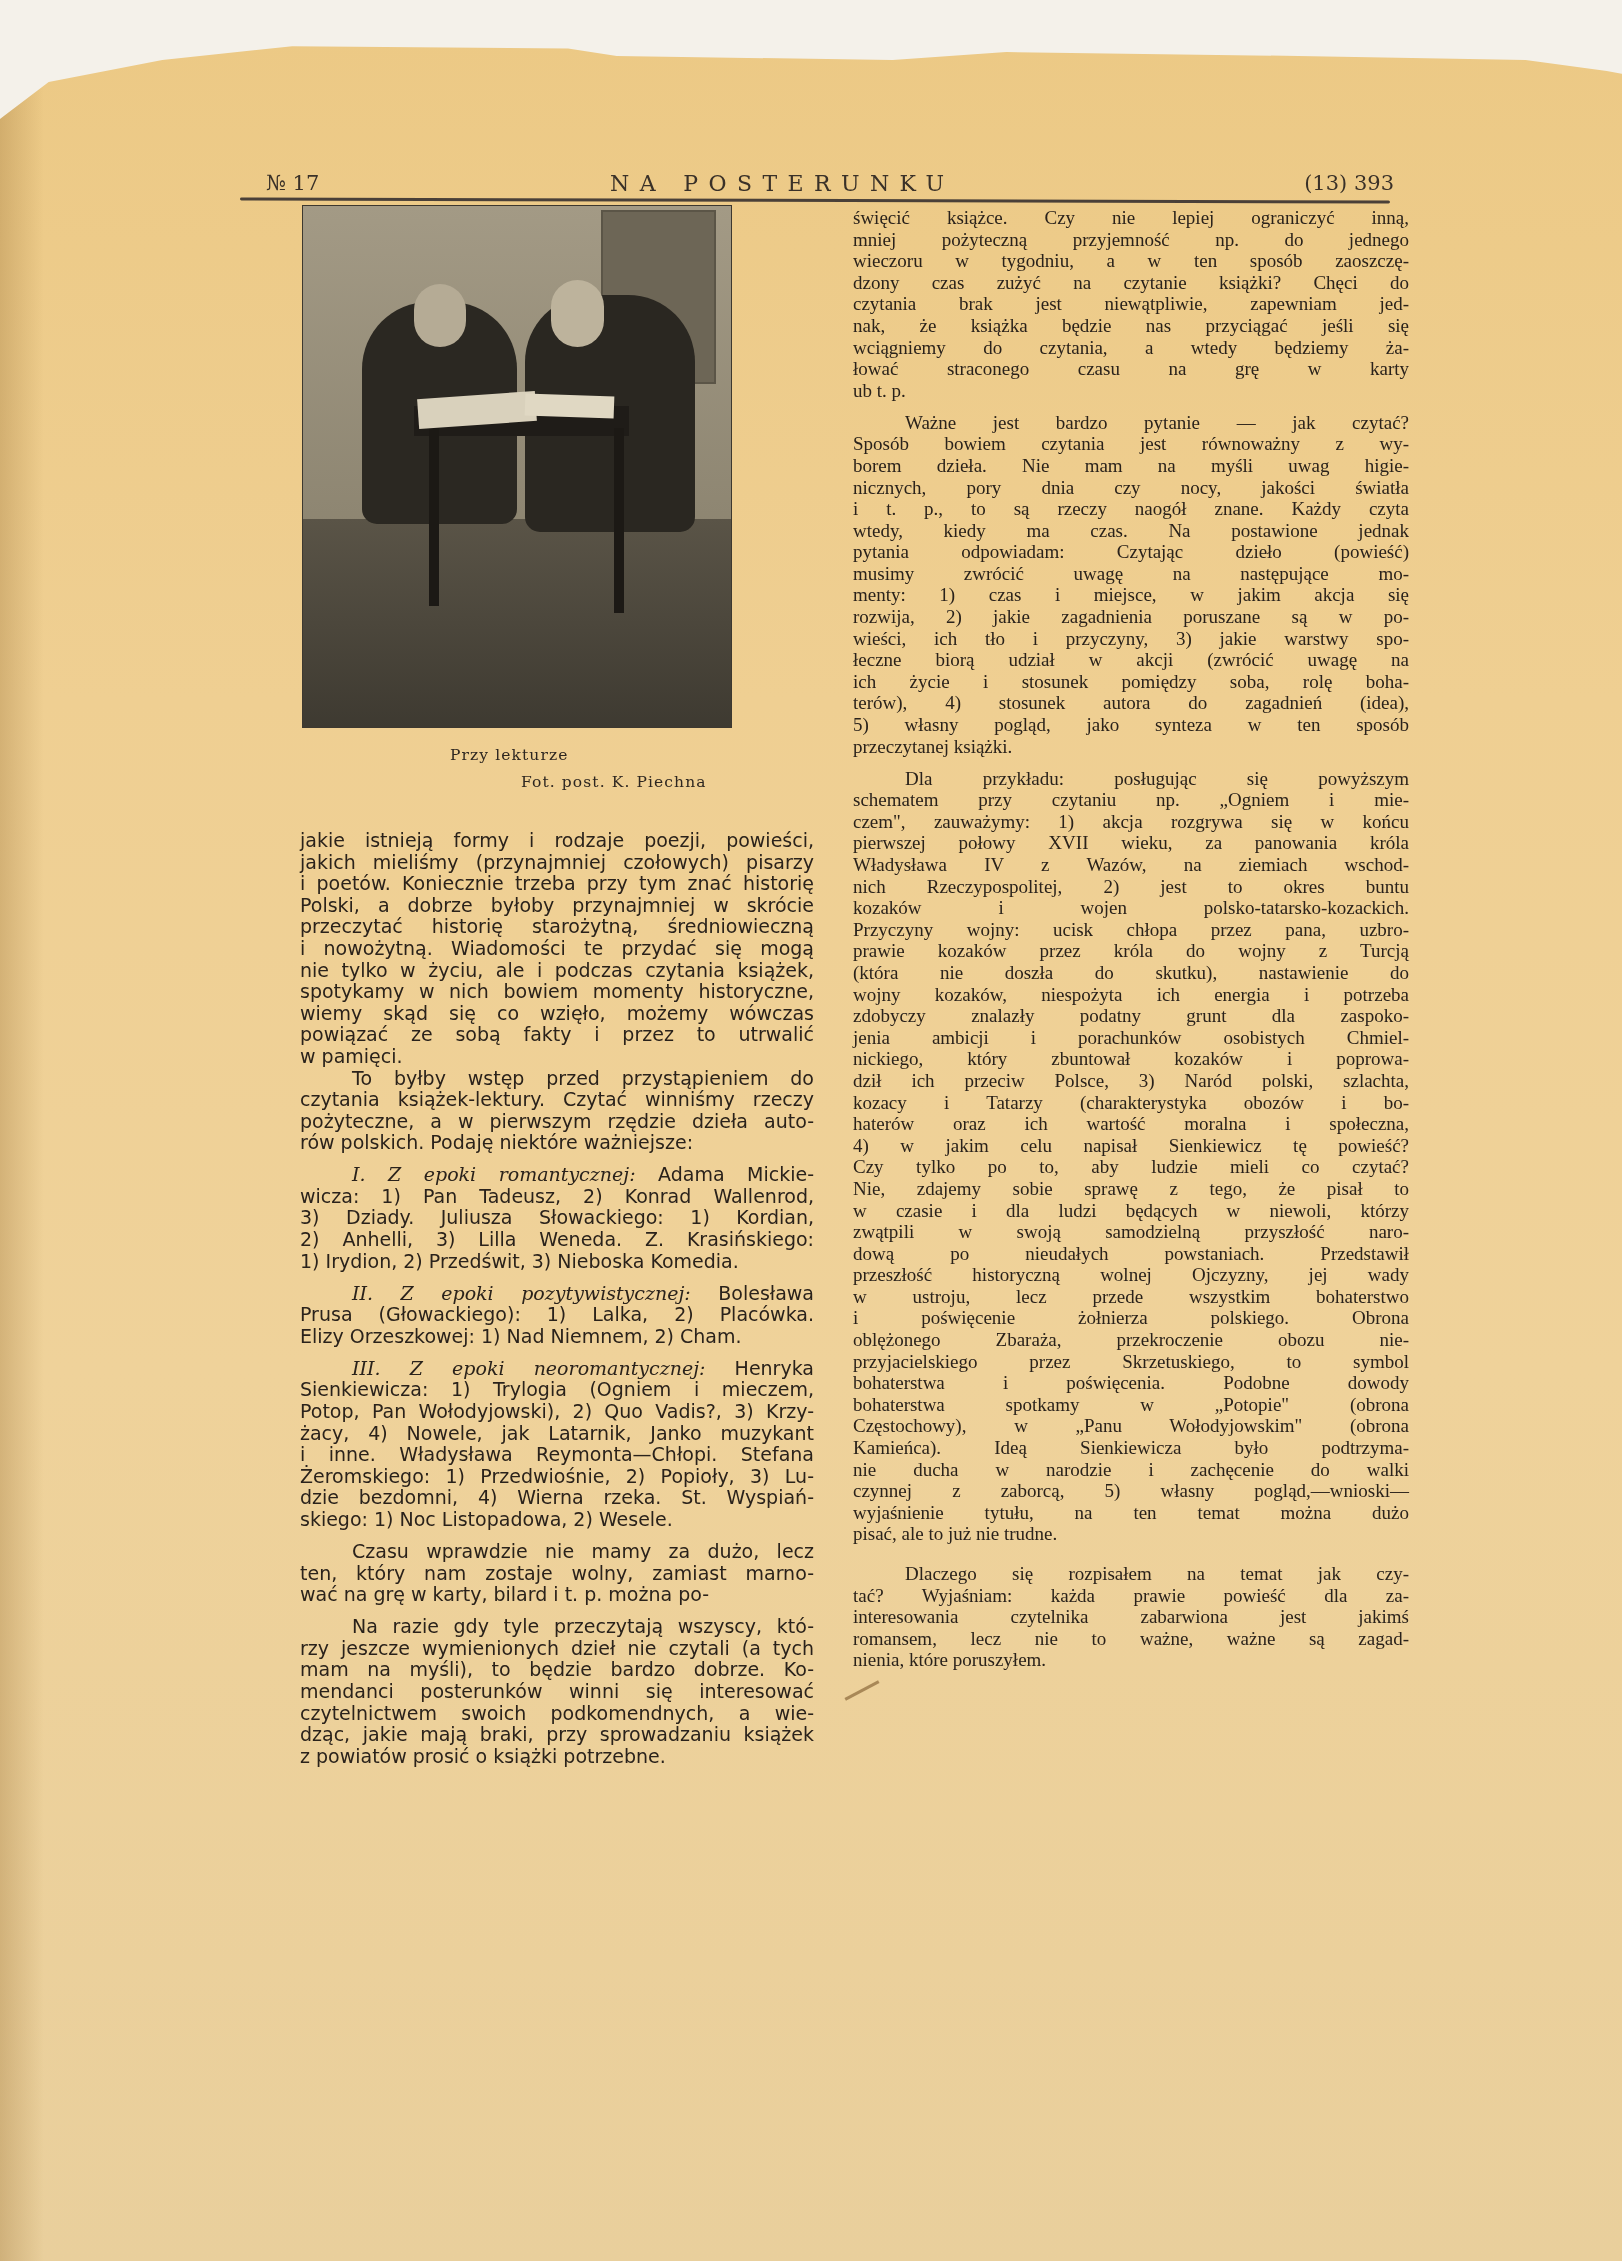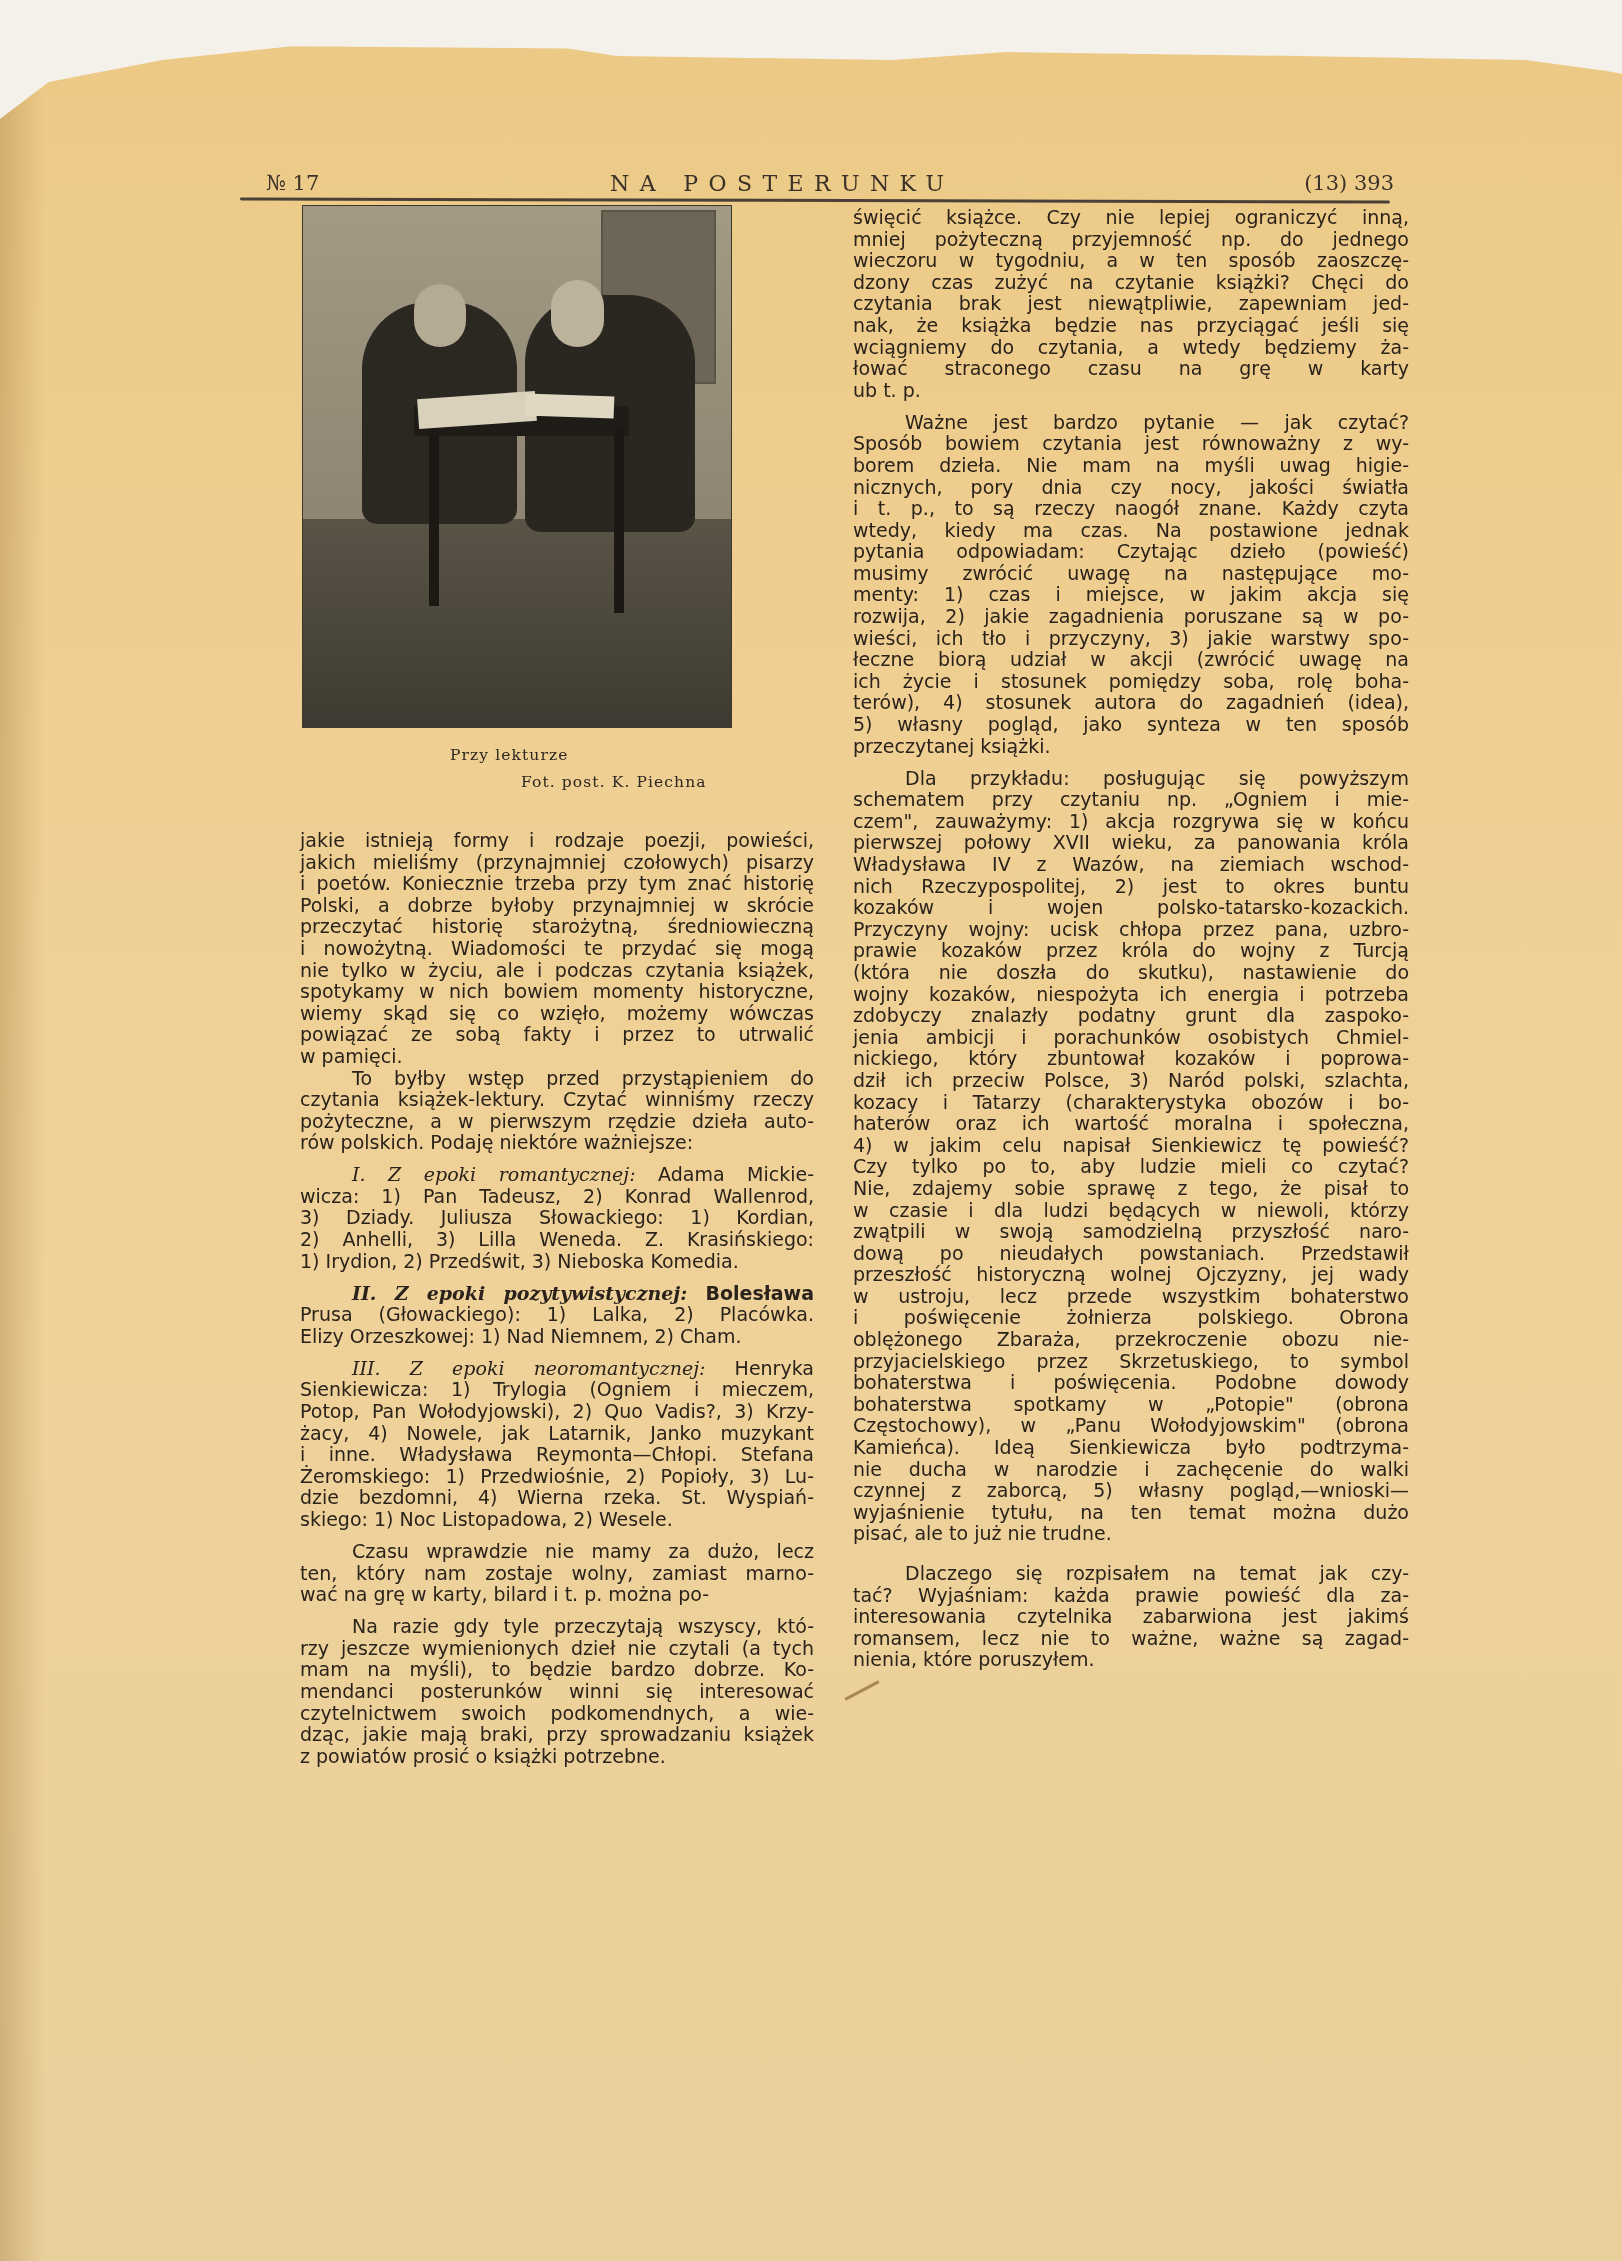--- a/index.html
+++ b/index.html
@@ -57,21 +57,21 @@
   .col {
     position:absolute; color:#2a221b;
     font-family:"DejaVu Sans", sans-serif;
     font-size:19px; line-height:21.6px;
     text-align:justify;
   }
   .col p { margin:0; }
   .col .gap { margin-top:10.4px; }
   .col .gap2 { margin-top:18px; }
   .left { left:300px; top:830px; width:514px; }
-  .right { left:853px; top:207px; width:556px; }
+  .right { left:853px; top:207px; width:556px;font-family:Liberation Serif, serif; }
   .it { font-family:"DejaVu Serif", serif; font-style:italic; }
   .line { display:block; text-align:justify; text-align-last:justify; white-space:nowrap; }
   .line.last { text-align-last:left; }
   .mark {
     position:absolute; left:843px; top:1689px; width:38px; height:3px; background:#8b6a3a;
     transform:rotate(-28deg); opacity:0.7;
   }
 </style>
 </head>
 <body>
@@ -123,21 +123,21 @@
       <span class="line last">rów polskich. Podaję niektóre ważniejsze:</span>
     </p>
   <p class="gap">
       <span class="line" style="padding-left: 52px;"><span class="it">I. Z epoki romantycznej:</span><span> Adama Mickie-</span></span>
       <span class="line">wicza: 1) Pan Tadeusz, 2) Konrad Wallenrod,</span>
       <span class="line">3) Dziady. Juliusza Słowackiego: 1) Kordian,</span>
       <span class="line">2) Anhelli, 3) Lilla Weneda. Z. Krasińskiego:</span>
       <span class="line last">1) Irydion, 2) Przedświt, 3) Nieboska Komedia.</span>
     </p>
   <p class="gap">
-      <span class="line" style="padding-left: 52px; font-weight: bold;"><span class="it">II. Z epoki pozytywistycznej:</span><span> Bolesława</span></span>
+      <span class="line" style="padding-left: 52px;"><span class="it">II. Z epoki pozytywistycznej:</span><span> Bolesława</span></span>
       <span class="line">Prusa (Głowackiego): 1) Lalka, 2) Placówka.</span>
       <span class="line last">Elizy Orzeszkowej: 1) Nad Niemnem, 2) Cham.</span>
     </p>
   <p class="gap">
       <span class="line" style="padding-left: 52px;"><span class="it">III. Z epoki neoromantycznej:</span><span> Henryka</span></span>
       <span class="line">Sienkiewicza: 1) Trylogia (Ogniem i mieczem,</span>
       <span class="line">Potop, Pan Wołodyjowski), 2) Quo Vadis?, 3) Krzy-</span>
       <span class="line">żacy, 4) Nowele, jak Latarnik, Janko muzykant</span>
       <span class="line">i inne. Władysława Reymonta—Chłopi. Stefana</span>
       <span class="line">Żeromskiego: 1) Przedwiośnie, 2) Popioły, 3) Lu-</span>

